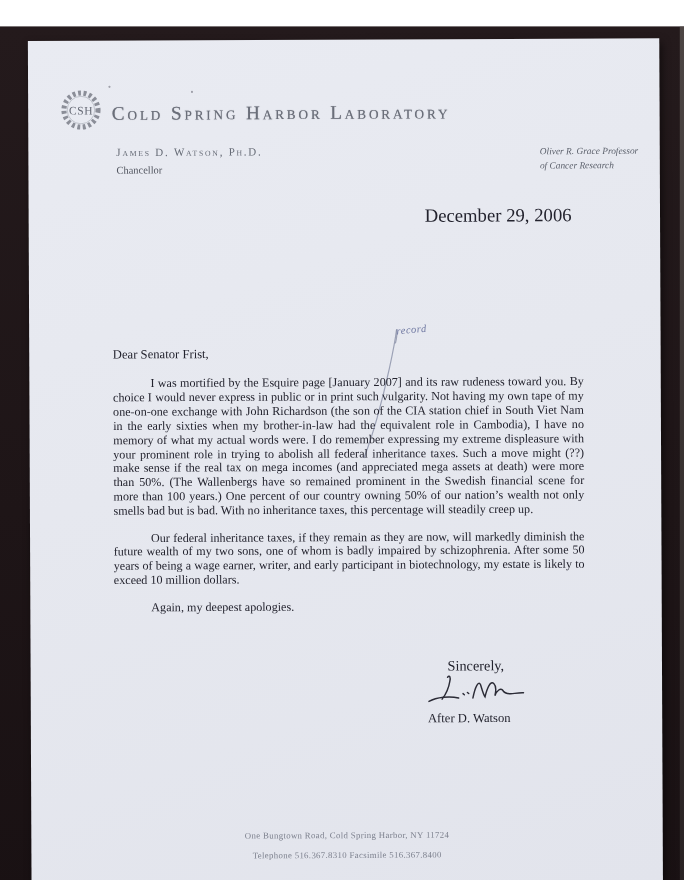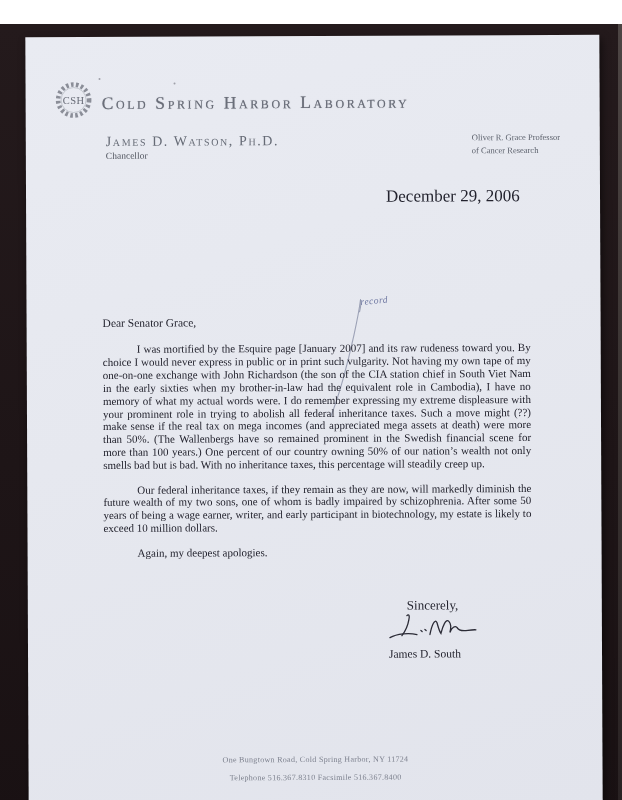--- a/index.html
+++ b/index.html
@@ -27,30 +27,30 @@
   
   .logo{position:absolute;left:29px;top:44px;width:38px;height:38px;}
   .org-name{
     position:absolute;left:76px;top:56px;
     font-variant:small-caps;font-size:17.5px;letter-spacing:2.6px;
     color:#6a6e79;text-shadow:0 0 .7px rgba(106,110,121,.7);
     white-space:nowrap;
   }
   .author-name{
     position:absolute;left:80px;top:97px;
-    font-variant:small-caps;font-size:14px;letter-spacing:1.6px;
+    font-variant:small-caps;font-size:10px;letter-spacing:1.6px;
     color:#666b76;white-space:nowrap;
   }
   .author-title{
     position:absolute;left:80px;top:114px;
     font-size:9.5px;color:#51555f;white-space:nowrap;
   }
   .professorship{
-    position:absolute;left:446px;top:96px;
-    font-size:8.5px;line-height:13px;color:#5c616c;white-space:nowrap;
+    position:absolute;left:465px;top:96px;
+    font-size:8.5px;line-height:13px;color:#5c616c;white-space:nowrap;font-style:italic;
   }
 
   .date-line{position:absolute;left:360px;top:151px;font-size:17px;color:#23232e;white-space:nowrap;}
 
   .recipient{position:absolute;left:76px;top:214px;font-size:11.5px;line-height:13.4px;color:#23232e;}
   .salutation{position:absolute;left:76px;top:280px;font-size:11.5px;color:#23232e;white-space:nowrap;}
 
   .body-text{
     position:absolute;left:76px;top:306px;width:428px;
     font-size:11px;line-height:12.9px;color:#23232e;
@@ -104,21 +104,21 @@
     <div class="author-name">James D. Watson, Ph.D.</div>
     <div class="author-title">Chancellor</div>
     <div class="professorship">
       <div>Oliver R. Grace Professor</div>
       <div>of Cancer Research</div>
     </div>
 
     <div class="date-line">December 29, 2006</div>
 
 
-    <div class="salutation">Dear Senator Grace,</div>
+    <div class="salutation">Dear Senator Frist,</div>
 
     <div class="pen-line">
       <svg width="48" height="132" viewBox="0 0 48 132">
         <path d="M40,10 C38,26 30,62 22,90 C18,104 14,116 10,126" fill="none" stroke="#8a90a8" stroke-width="1.1" stroke-linecap="round" opacity="0.8"></path>
         <path d="M40,10 C41,14 40,18 39,22" fill="none" stroke="#8a90a8" stroke-width="1.1" stroke-linecap="round" opacity="0.8"></path>
       </svg>
     </div>
     <div class="annotation-word">record</div>
 
     <div class="body-text">
@@ -134,21 +134,21 @@
         <g fill="none" stroke="#2b2b36" stroke-width="1.3" stroke-linecap="round">
           <path d="M29,6 C31,4 32,6 31,10 C30,16 27,22 24,26"></path>
           <path d="M12,28 C19,24 31,23 39,25"></path>
           <path d="M43,21 l1.2,1"></path>
           <path d="M47,20 l1.2,1"></path>
           <path d="M52,25 C54,15 57,9 59,13 C60,16 61,21 63,24 C65,16 68,9 71,12 C73,14 73,19 72,23 C74,18 77,16 79,18 C80,20 83,22 90,21 C93,20.6 96,20.4 98,20.5"></path>
         </g>
       </svg>
     </div>
 
-    <div class="signed-name">James D. South</div>
+    <div class="signed-name">After D. Watson</div>
 
     <div class="footer">
       <div>One Bungtown Road, Cold Spring Harbor, NY 11724</div>
       <div>Telephone 516.367.8310    Facsimile 516.367.8400</div>
     </div>
 
   </div>
 </div>
 
 </body></html>

